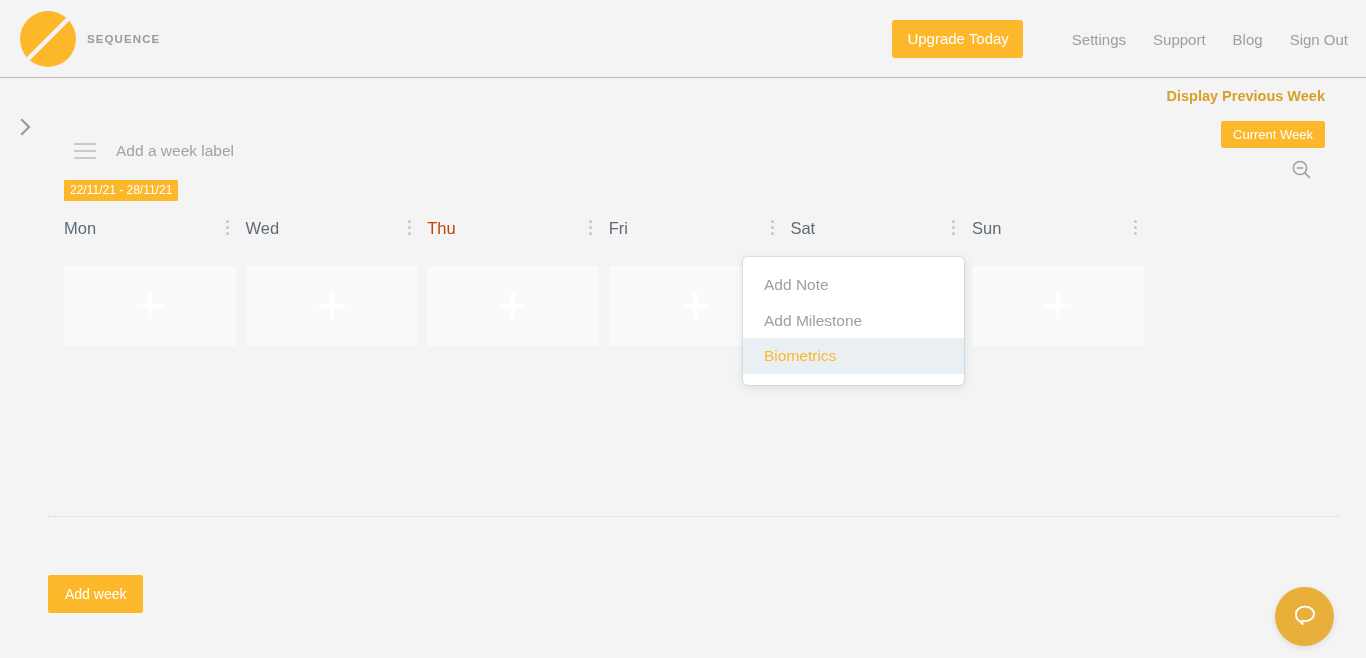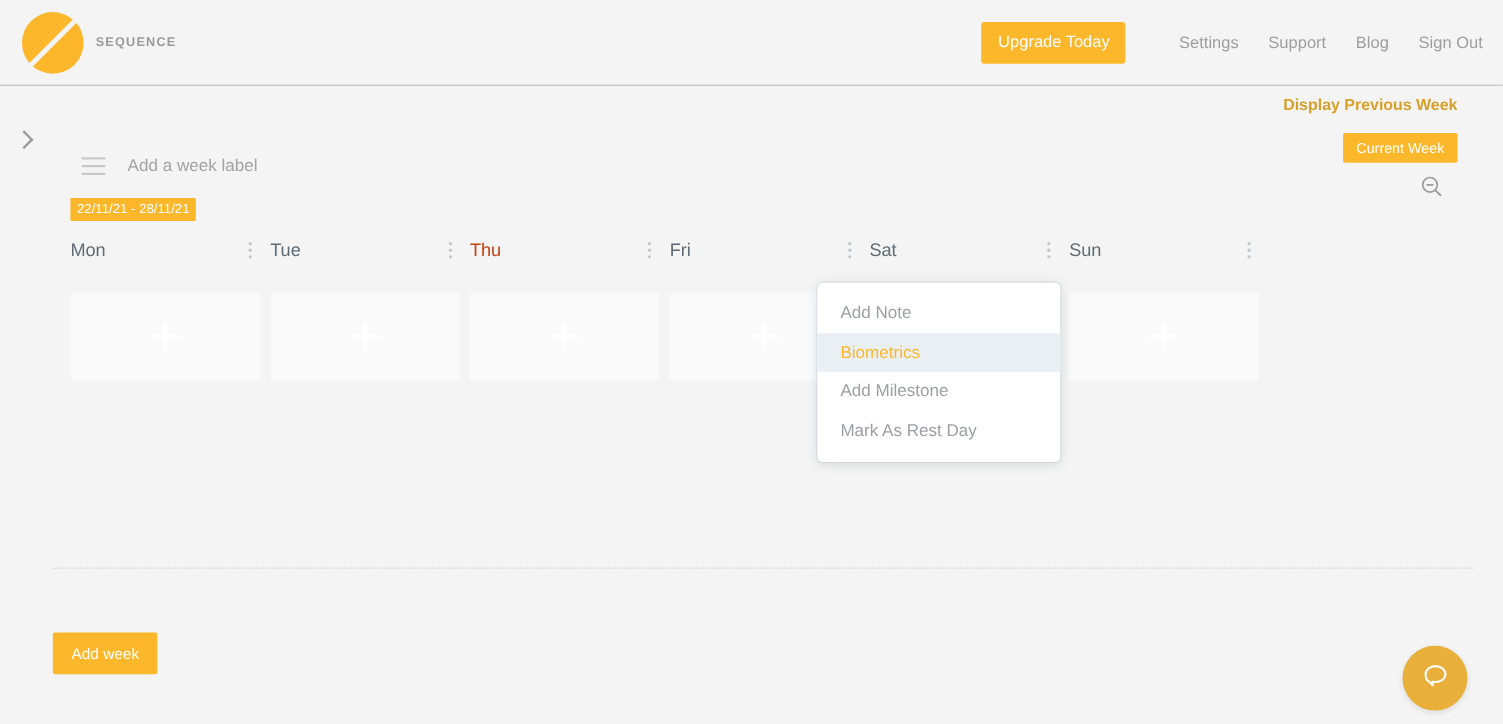--- a/index.html
+++ b/index.html
@@ -364,21 +364,21 @@
           </span>
       </div>
       <div class="drop-zone">
         <span class="plus"></span>
       </div>
     </div>
 
 
     <div class="day-col">
       <div class="day-head">
-        <span class="day-name">Tue</span>
+        <span class="day-name">Wed</span>
         <span class="kebab">
             <i></i>
             <i></i>
             <i></i>
           </span>
       </div>
       <div class="drop-zone">
         <span class="plus"></span>
       </div>
     </div>
@@ -437,23 +437,22 @@
       <div class="drop-zone">
         <span class="plus"></span>
       </div>
     </div>
 
   </div>
 </div>
 
 <div class="context-menu">
   <span class="mi">Add Note</span>
+  <span class="mi">Add Milestone</span>
   <span class="mi active">Biometrics</span>
-  <span class="mi">Add Milestone</span>
-  <span class="mi">Mark As Rest Day</span>
 </div>
 
 <div class="divider"></div>
 <button class="add-week-btn">Add week</button>
 
 <div class="help-beacon">
   <span>
     <svg width="30" height="30" viewBox="0 0 30 30">
       <path d="M15 6.6c5.1 0 9 3.2 9 7.2 0 4-3.9 7.2-9 7.2 -0.9 0-1.8-0.1-2.6-0.3l-0.2 0.1 0.3 3.2 -2.4-2.5 -0.3-0.4C7 20 6 17.1 6 13.8 6 9.8 9.9 6.6 15 6.6z" fill="none" stroke="#ffffff" stroke-width="1.9" stroke-linejoin="round"></path>
     </svg>

